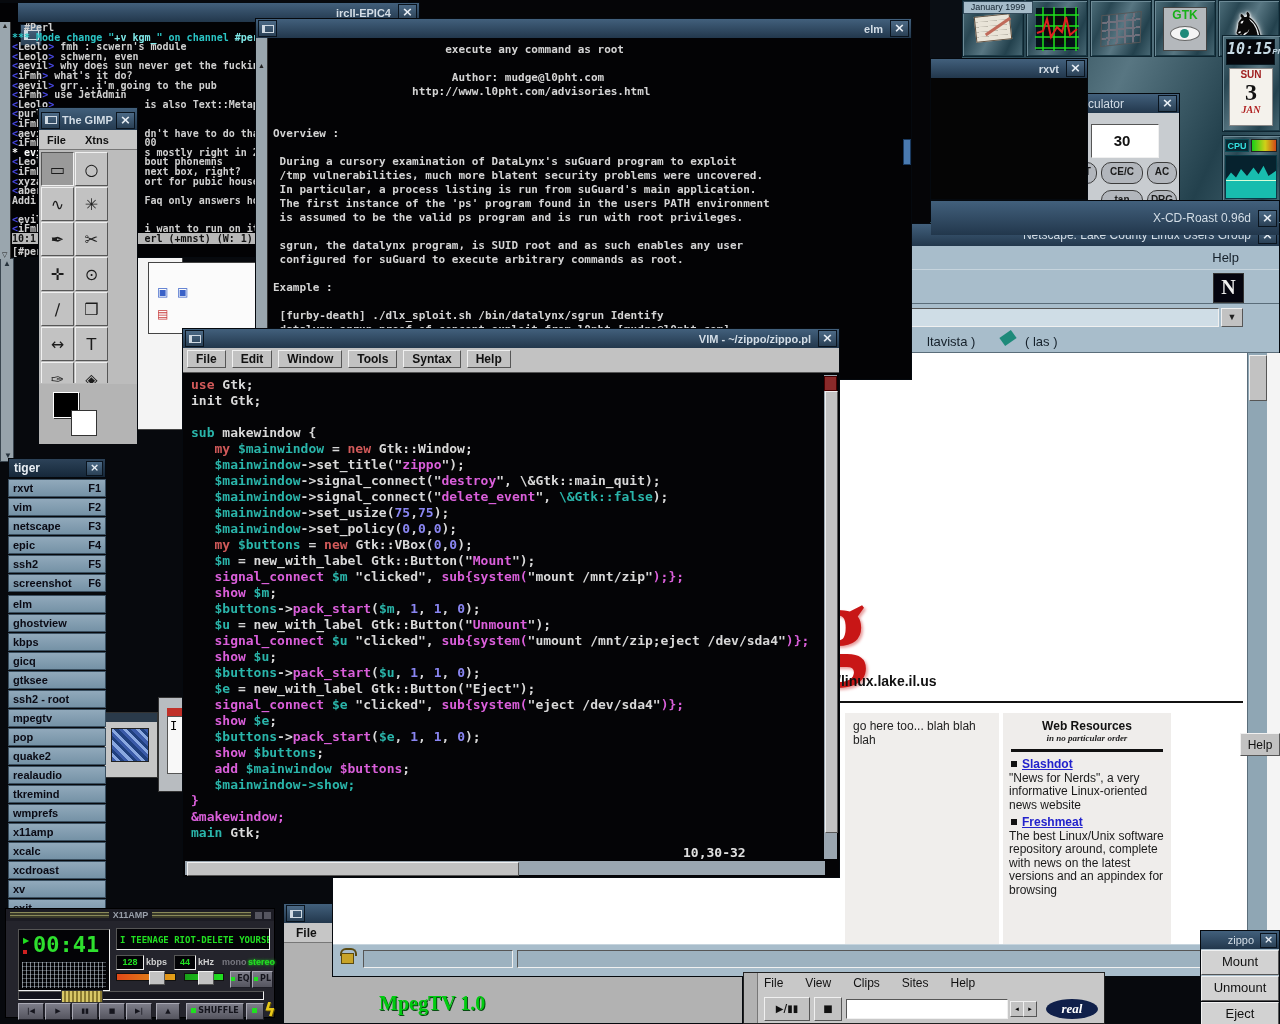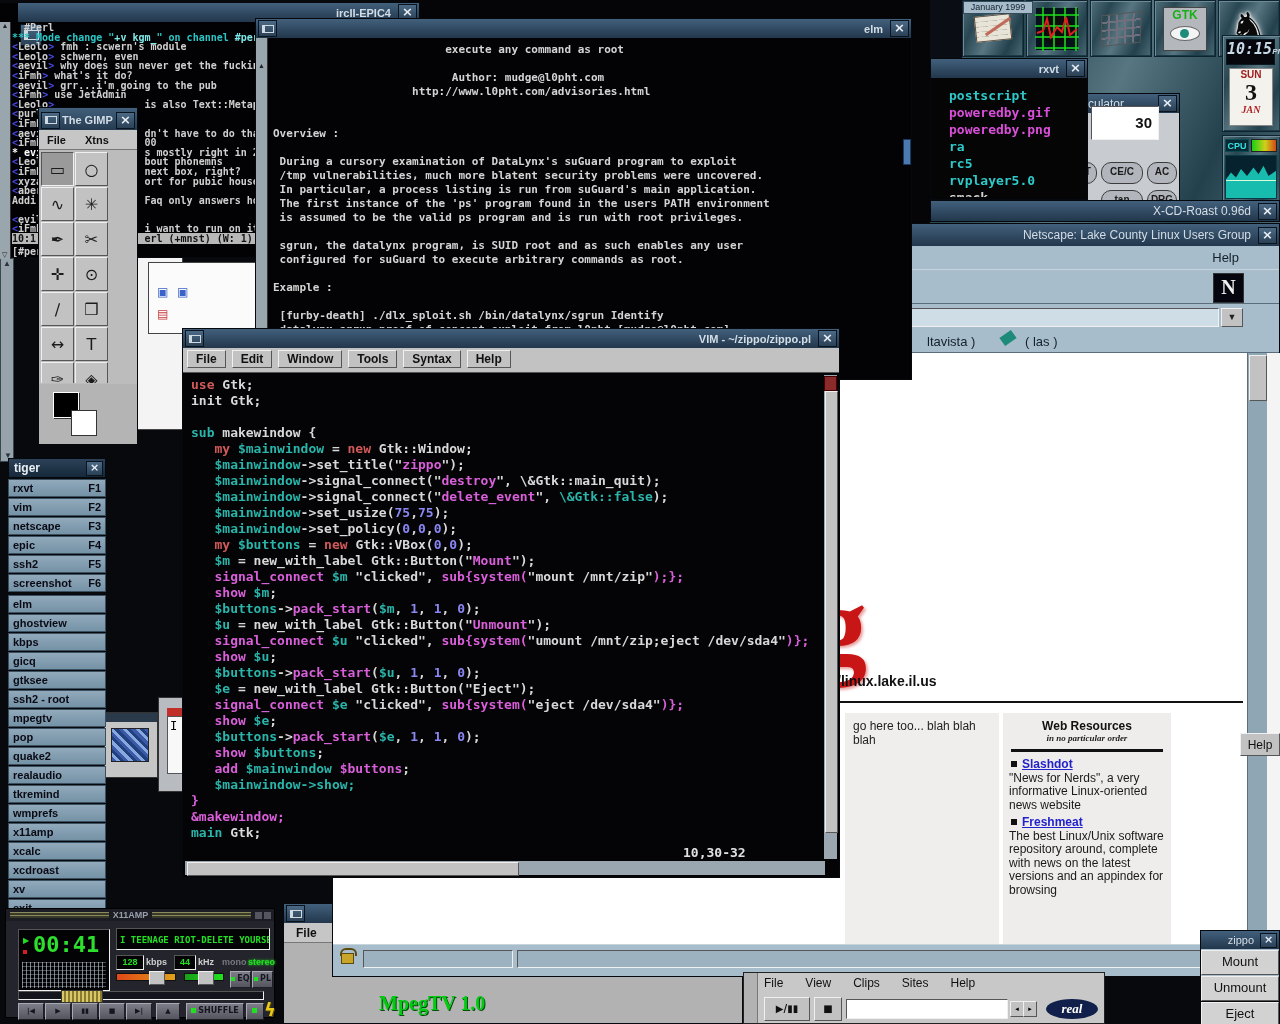--- a/index.html
+++ b/index.html
@@ -198,49 +198,48 @@
     <div class="abs" style="left:934px;top:129px;width:14px;height:591px;background:#f4f4f4"></div>
     <div class="abs" style="left:0;top:720px;width:100%;height:29px;border-top:1px solid #c6d4dd">
       <div style="position:absolute;left:8px;top:8px;width:11px;height:9px;background:#c8a428;border:1px solid #5a4a10"></div>
       <div style="position:absolute;left:7px;top:3px;width:13px;height:6px;border:2px solid #5a4a10;border-bottom:none;border-radius:6px 6px 0 0"></div>
       <div class="inset" style="position:absolute;left:30px;top:5px;width:148px;height:16px;background:#9db2c0"></div>
       <div class="inset" style="position:absolute;left:184px;top:5px;width:722px;height:16px;background:#9db2c0"></div>
     </div>
   </div>
 
   <div class="win" style="left:930px;top:200px;width:350px;height:22px;z-index:6">
-    <div class="tbar" style="height:20px">
+    <div class="tbar" style="height:34px">
       <div class="ttl" style="font-size:12px;font-weight:normal">X-CD-Roast 0.96d</div>
       <div class="clx">×</div>
     </div>
   </div>
 
   <div class="win" id="calc" style="left:1042px;top:93px;width:138px;height:128px;background:#c8ccd0;z-index:5">
     <div class="tbar">
       <div class="ttl" style="text-align:center;font-weight:normal;font-size:12px">Calculator</div>
       <div class="clx">×</div>
     </div>
-    <div class="inset abs" style="left:48px;top:12px;width:68px;height:34px;background:#ffffff;text-align:right;font:bold 15px 'Liberation Sans',sans-serif;color:#111;line-height:32px;padding-right:6px">30</div>
+    <div class="inset abs" style="left:48px;top:30px;width:68px;height:34px;background:#ffffff;text-align:center;font:bold 15px 'Liberation Sans',sans-serif;color:#111;line-height:32px;padding-right:6px">30</div>
     <div id="calc-row1">
         <div class="pill" style="left: 14px; top: 68px; width: 38px;">SQRT</div>
         <div class="pill" style="left: 58px; top: 68px; width: 40px;">CE/C</div>
         <div class="pill" style="left: 104px; top: 68px; width: 28px;">AC</div>
       </div>
     <div id="calc-row2">
         <div class="pill" style="left: 58px; top: 96px; width: 40px;">tan</div>
         <div class="pill" style="left: 104px; top: 96px; width: 28px;">DRG</div>
       </div>
   </div>
 
   <div class="win" id="rxvt" style="left:930px;top:58px;width:158px;height:142px;background:#050505;z-index:6">
     <div class="tbar">
       <div class="ttl">rxvt</div>
       <div class="clx">×</div>
     </div>
-    <div id="rxvt-files" class="abs mono" style="left:18px;top:28px;width:136px;height:110px;overflow:hidden"><div class="fc-cy">postscript</div><div class="fc-mg">poweredby.gif</div><div class="fc-mg">poweredby.png</div><div class="fc-cy">ra</div><div class="fc-cy">rc5</div><div class="fc-cy">rvplayer5.0</div><div class="fc-wh">smack</div></div>
   </div>
 
   <div class="win" id="irc" style="left:0;top:2px;width:420px;height:256px;background:#020204;z-index:6;border-left:none">
     <div class="tbar" style="left:18px">
       <div class="ttl">ircII-EPIC4</div>
       <div class="clx">×</div>
     </div>
     <div class="abs" style="left:0;top:19px;width:11px;height:237px;background:#9aa6ae;border-right:1px solid #333">
       <div style="font-size:7px;color:#222;text-align:center">▲</div>
       <div style="position:absolute;bottom:0;left:2px;font-size:7px;color:#222">▽</div>

